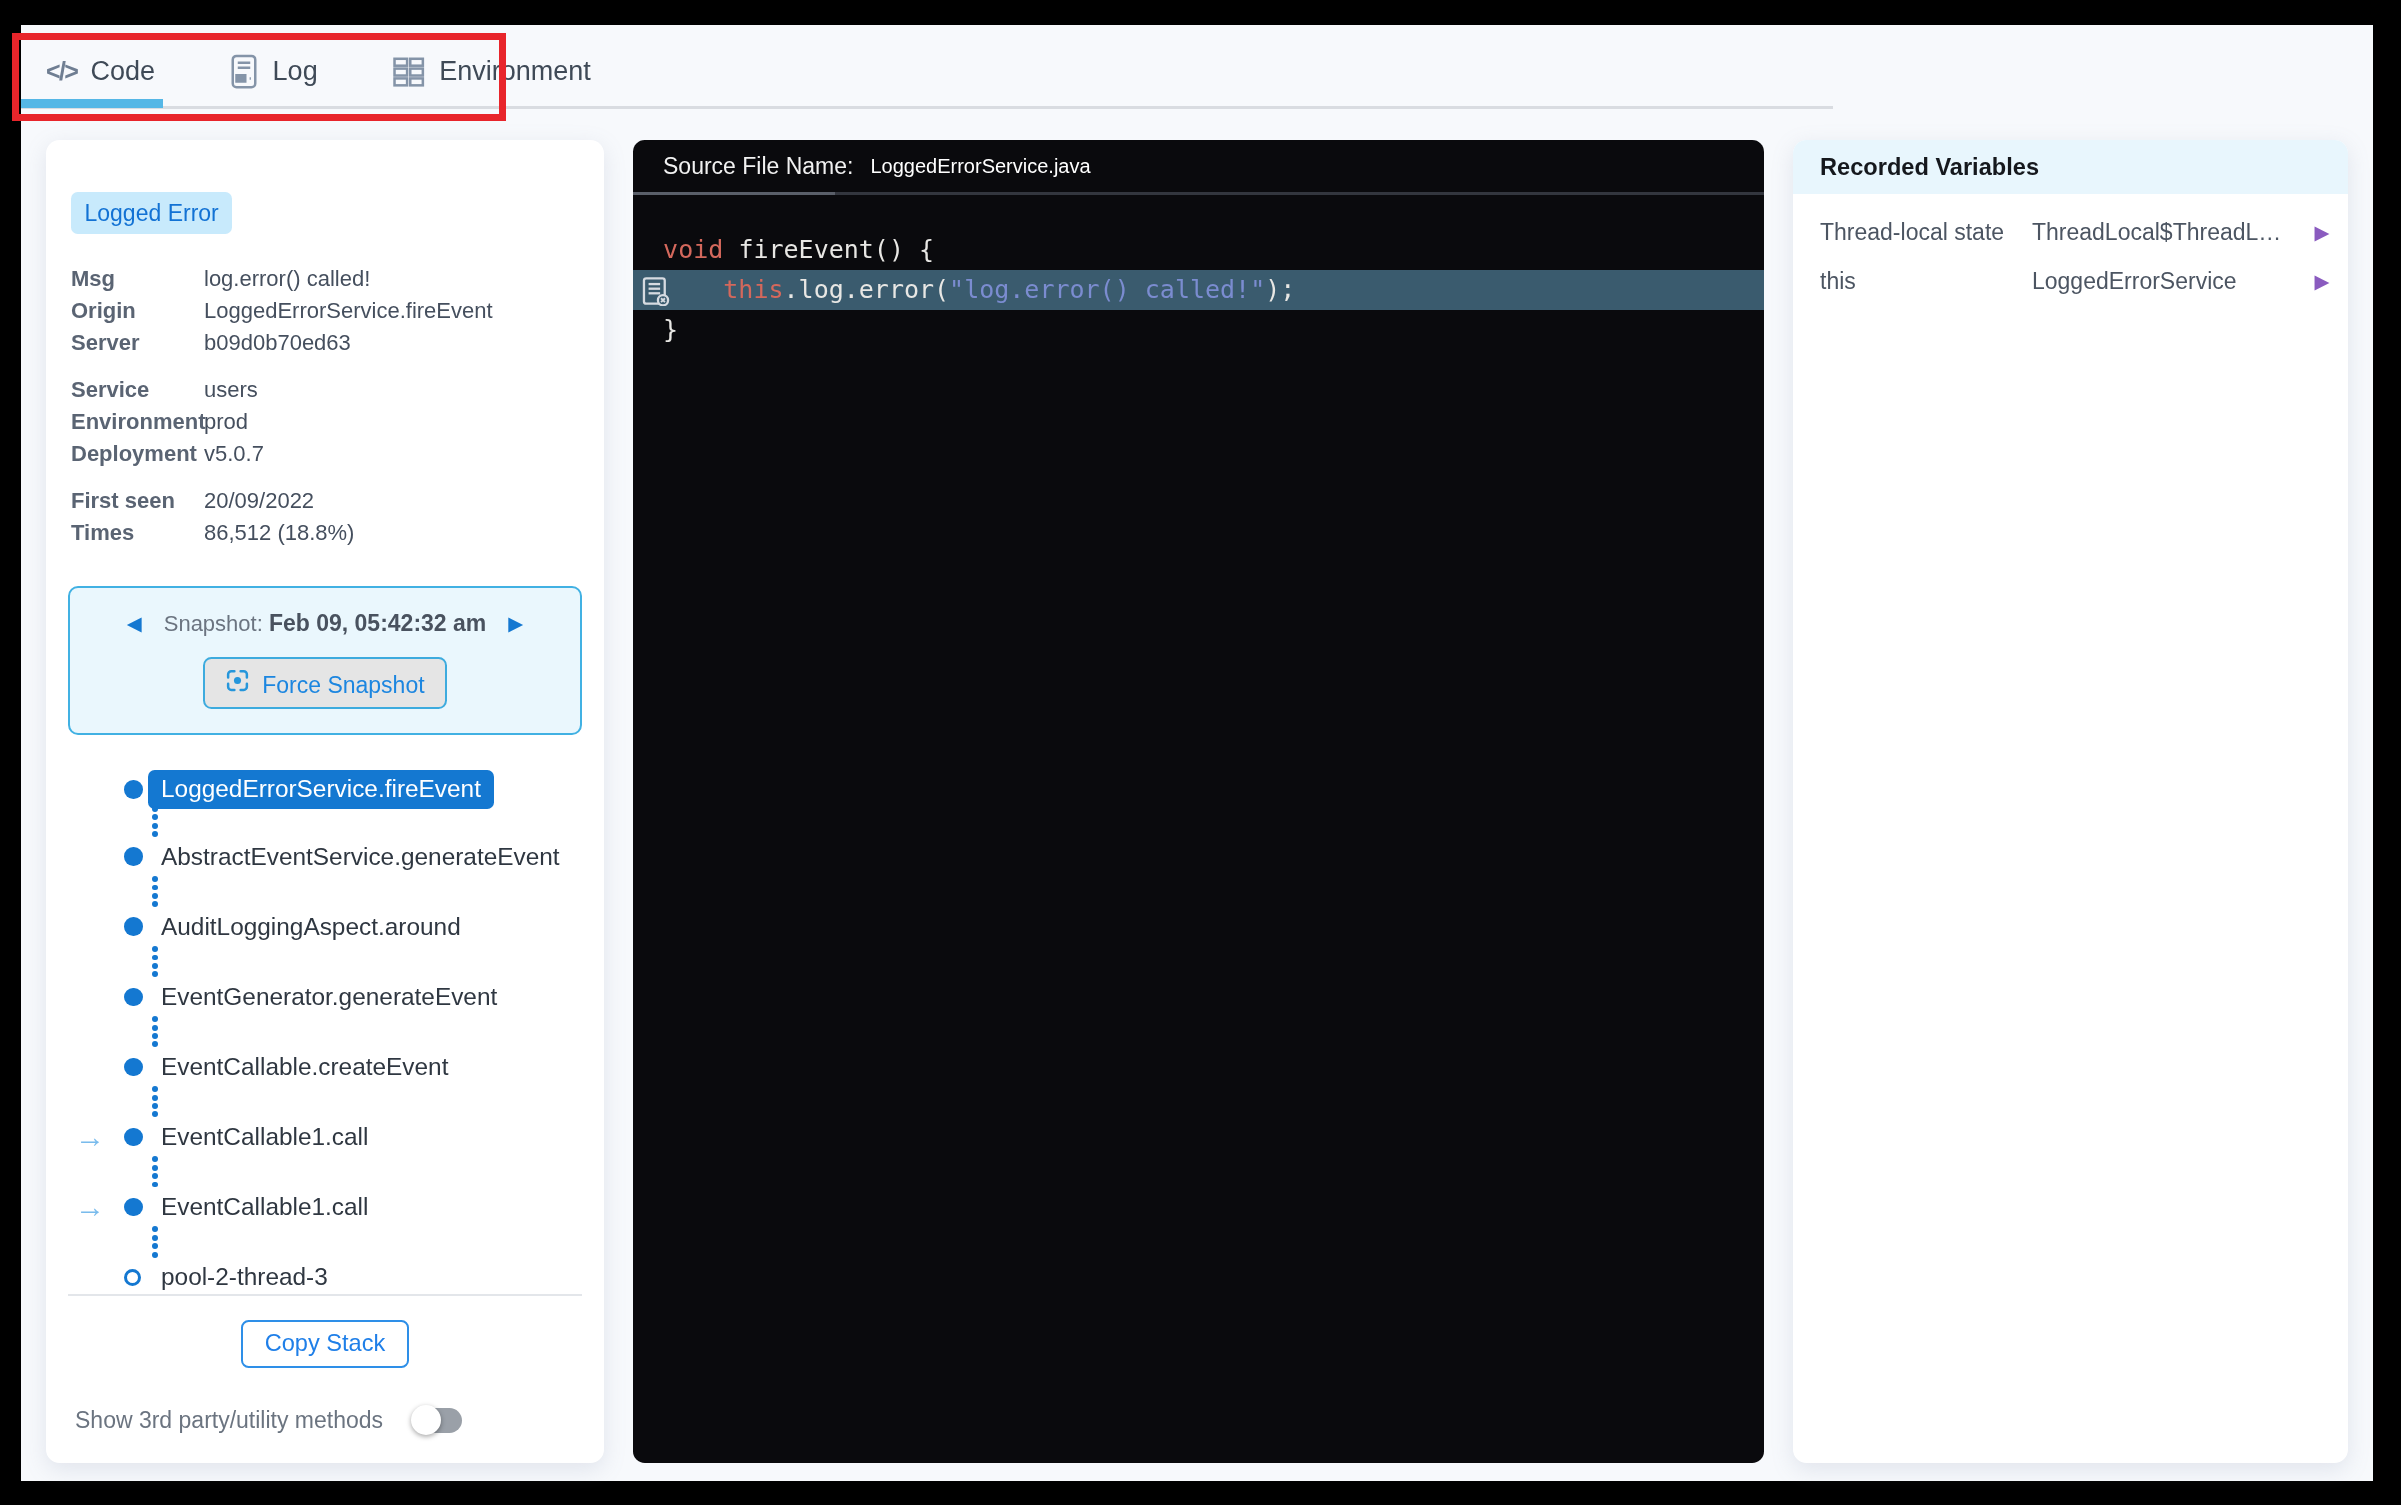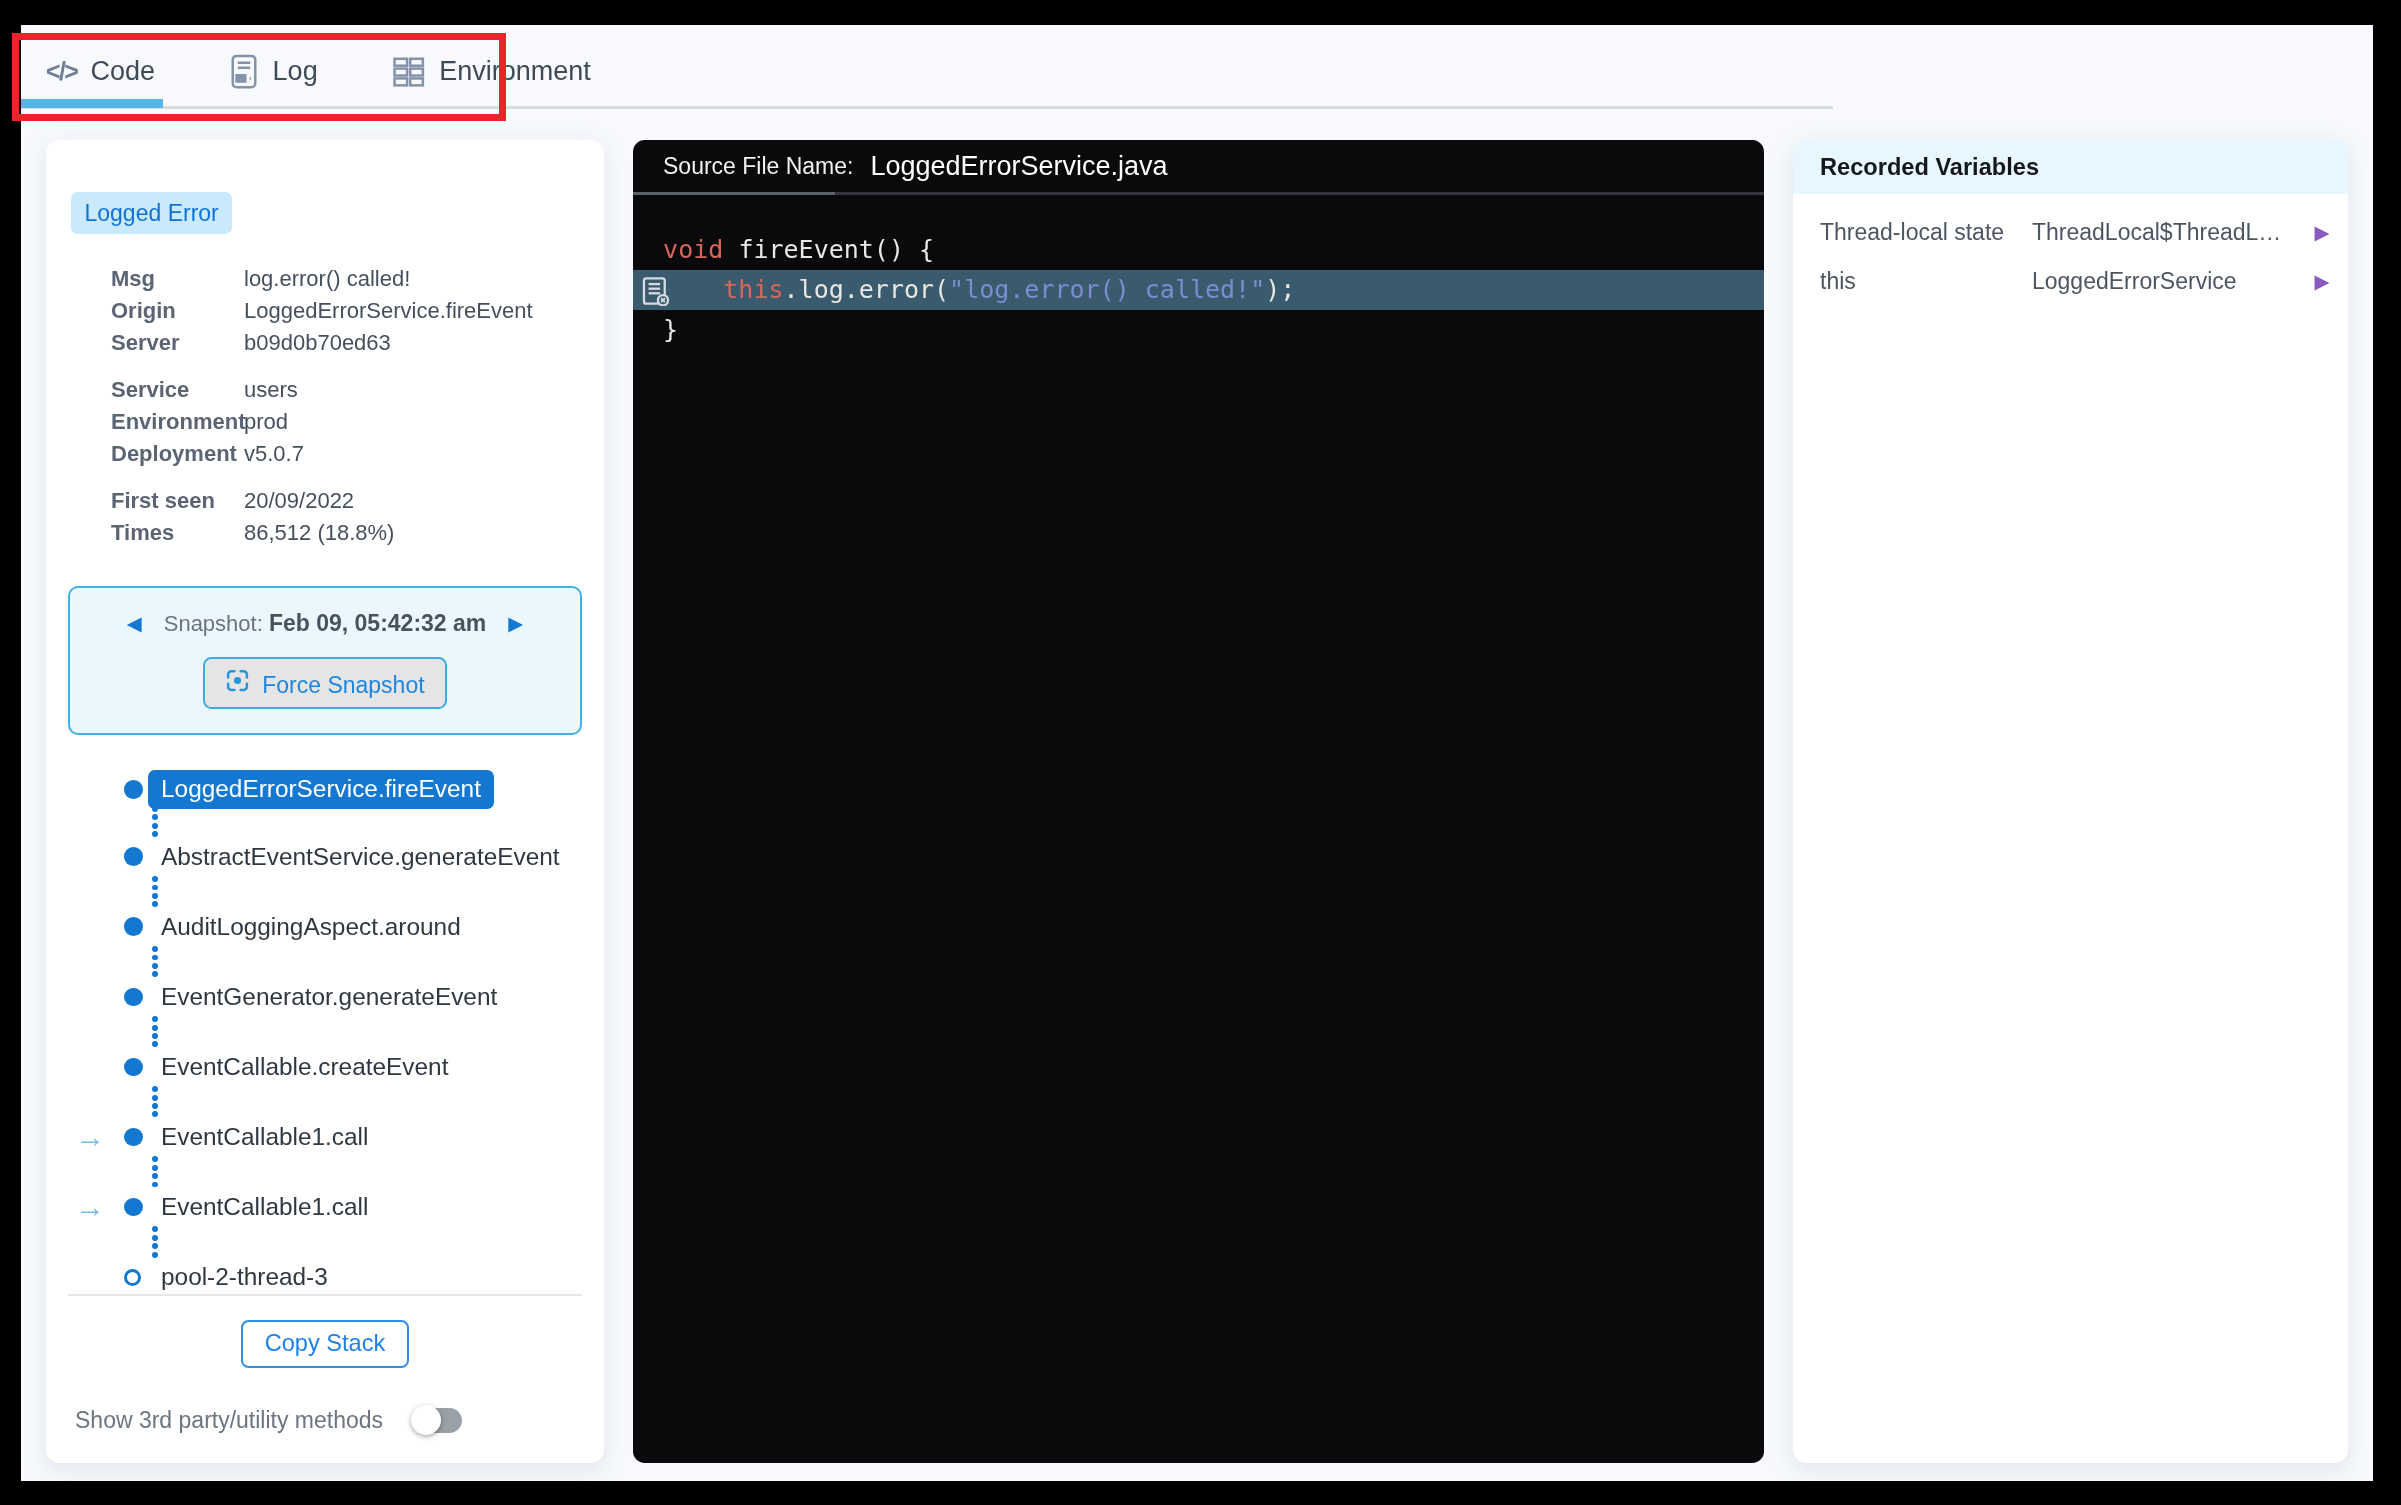--- a/index.html
+++ b/index.html
@@ -38,21 +38,21 @@
   .content { position:absolute; left:25px; right:25px; top:115px; bottom:18.5px; display:flex; gap:29px; align-items:stretch; }
   .card { background:#fff; border-radius:13.5px; box-shadow:0 6.7px 22px rgba(125,140,165,.18); }
 
   
   .left-card { width:558px; flex:none; display:flex; flex-direction:column; padding:52px 0 29px; }
   .badge {
     margin-left:25px; align-self:flex-start;
     background:#c8eafc; color:#1272d4; font-size:23px;
     padding:7.6px 13.5px; border-radius:6.7px;
   }
-  .kv-groups { margin-top:29px;margin-left:40px; }
+  .kv-groups { margin-top:29px; }
   .kv-group { margin-bottom:15px; }
   .kv-row { display:grid; grid-template-columns:133px 1fr; padding:0 25px; line-height:32px; font-size:22px; }
   .kv-label { font-weight:700; color:#5a6473; }
   .kv-value { color:#454f5e; }
 
   .snapshot-box {
     margin:22px 22px 0; border:2.5px solid #41b1e3; background:#eaf7fd;
     border-radius:10px; padding:22px 0 23.6px; text-align:center;
   }
   .snap-nav { display:flex; justify-content:center; align-items:center; gap:22px; font-size:22px; color:#6b7480; }
@@ -90,21 +90,21 @@
   .toggle { position:relative; width:49px; height:25px; background:#9aa0a8; border-radius:13.5px; cursor:pointer; flex:none; }
   .toggle .knob {
     position:absolute; left:-2.5px; top:-2.5px; width:30px; height:30px; border-radius:50%;
     background:#fff; box-shadow:0 1.7px 5px rgba(0,0,0,.35);
   }
 
   
   .code-panel { flex:1; background:#0a0a0d; border-radius:11.8px; overflow:hidden; display:flex; flex-direction:column; }
   .code-header { height:52px; display:flex; align-items:center; gap:17px; padding:0 30px; }
   .code-header .fl { color:#f1f1f1; font-size:23px; }
-  .code-header .fn { color:#ffffff; font-size:27px; }
+  .code-header .fn { color:#ffffff; font-size:20px; }
   .header-line { height:3.4px; background:#33363e; position:relative; }
   .header-line .seg { position:absolute; left:0; top:0; width:202px; height:3.4px; background:#5a5f69; }
   .code-area { padding-top:35px; font-family:"DejaVu Sans Mono", monospace; font-size:25px; }
   .code-line { height:40px; line-height:40px; white-space:pre; position:relative; }
   .code-line.hl { background:#3a5b6e; }
   .code-line .kw { color:#d4685c; }
   .code-line .pl { color:#e8e7e4; }
   .code-line .str { color:#7b8cd0; }
   .gutter-icon { position:absolute; left:8.4px; top:5.9px; }
 

